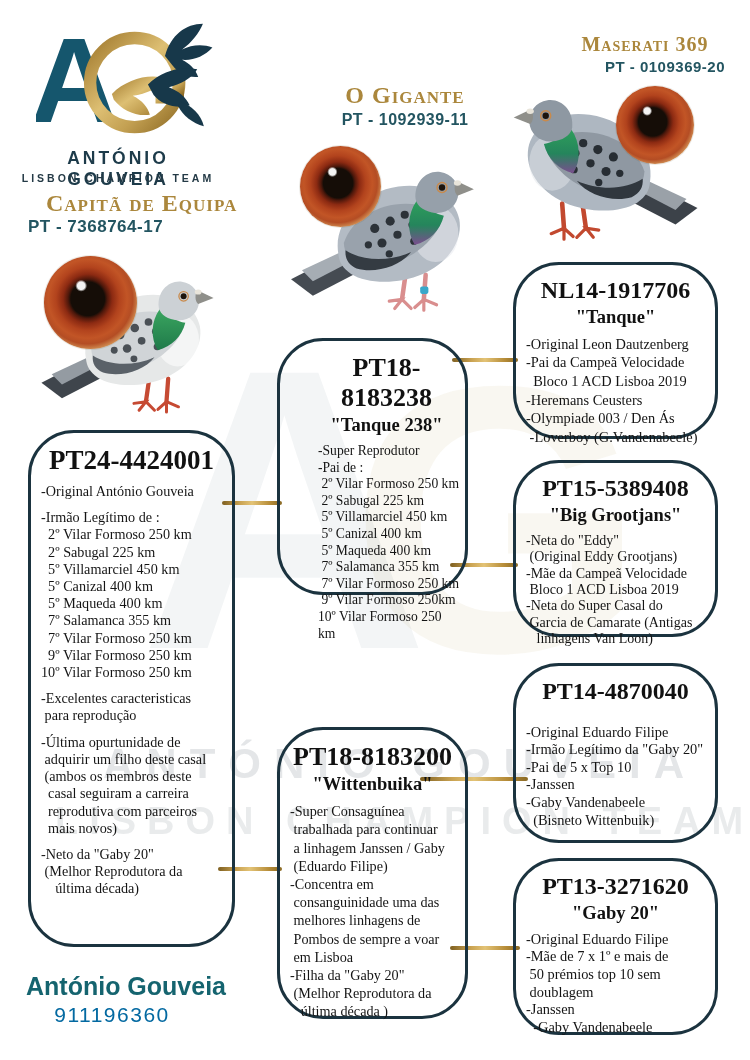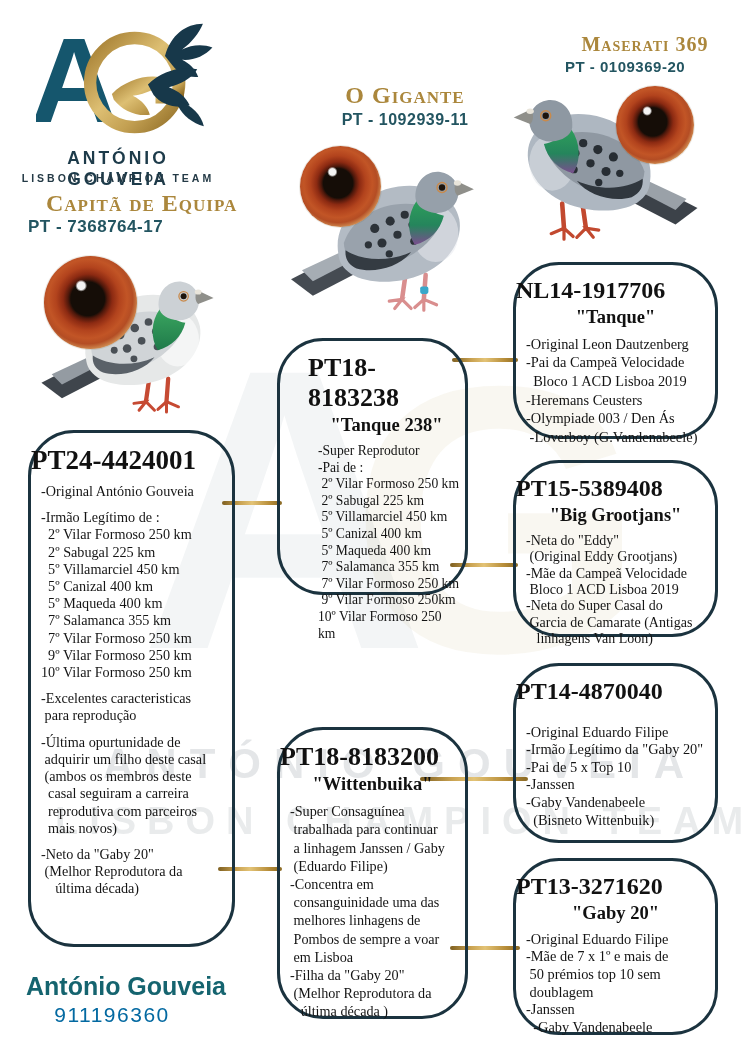--- a/index.html
+++ b/index.html
@@ -19,21 +19,21 @@
       font-family:"Liberation Sans",sans-serif;font-size:17.5px;letter-spacing:3px;color:#1d3b4a;font-weight:600;}
   .brand-tag{position:absolute;left:18px;top:172px;width:200px;text-align:center;z-index:2;
       font-family:"Liberation Sans",sans-serif;font-size:10.5px;letter-spacing:3px;color:#243a46;font-weight:600;}
   .pname{position:absolute;z-index:2;font-variant:small-caps;font-weight:600;color:#ab873c;letter-spacing:1px;}
   .pring{position:absolute;z-index:2;font-family:"Liberation Sans",sans-serif;font-weight:700;color:#235561;letter-spacing:0.5px;text-align:center;}
   .h-captain-name{left:46px;top:190px;font-size:24px;}
   .h-captain-ring{left:28px;top:217px;font-size:17px;}
   .h-gigante-name{left:295px;top:82px;width:220px;text-align:center;font-size:24px;}
   .h-gigante-ring{left:295px;top:111px;width:220px;text-align:center;font-size:16px;}
   .h-maserati-name{left:565px;top:33px;width:160px;text-align:center;font-size:20px;}
-  .h-maserati-ring{left:565px;top:58px;width:160px;text-align:left;font-size:15px;}
+  .h-maserati-ring{left:565px;top:58px;width:160px;text-align:right;font-size:15px;}
 
   
   .eye{position:absolute;border-radius:50%;z-index:3;
     background:
       radial-gradient(circle at 40% 32%, rgba(255,255,255,.95) 0 4.5%, rgba(255,255,255,0) 7%),
       radial-gradient(circle at 47% 46%, #150d07 0 24%, #4e180b 28%, #8c2a12 35%, #b2431d 45%, #c25526 56%, #b44d24 64%, #cf8a50 72%, #e6d2a8 79%, #d6c491 85%, #f6efdd 91%, #ffffff 97%);
     box-shadow:0 0 0 1px rgba(90,70,30,0.12);}
   .eye-captain{left:44px;top:256px;width:93px;height:93px;}
   .eye-gigante{left:300px;top:146px;width:81px;height:81px;}
   .eye-maserati{left:616px;top:86px;width:78px;height:78px;}
@@ -45,21 +45,21 @@
      --tail:#3f454c;--tail2:#949ba2;--neck:url(#neckGreen);--feet:#c64a33;--chest:rgba(255,255,255,.55);}
   .pg-gigante{left:278px;top:132px;width:228px;height:191px;
      --body:#b3bbc4;--head:#96a0aa;--wing:#99a2ac;--speck:#2c3238;--speck2:#343b42;
      --tail:#454b52;--tail2:#a6adb4;--neck:url(#neckIrid);--feet:#d98e8e;--band:#3aa7c9;--chest:rgba(231,233,239,.55);}
   .pg-maserati{left:490px;top:60px;width:212px;height:192px;
      --body:#aeb7c1;--head:#8e98a2;--wing:#8f98a2;--speck:#272d33;--speck2:#30373e;
      --tail:#3c4249;--tail2:#9aa1a8;--neck:url(#neckIrid);--feet:#c2492f;--chest:rgba(226,229,234,.5);}
 
   
   .pbox{position:absolute;z-index:2;border:3.5px solid #1b333f;border-radius:46px;background:transparent;box-sizing:border-box;}
-  .pbox .title{text-align:left;font-weight:bold;color:#111;margin-top:12px;line-height:1.15;}
+  .pbox .title{text-align:center;font-weight:bold;color:#111;margin-top:12px;line-height:1.15;}
   .pbox .sub{text-align:center;font-weight:bold;color:#111;font-size:18.5px;margin-top:2px;line-height:1.15;}
   .pbox .sub:empty{display:none;}
   .pbox .lines{padding:7px 6px 0 10px;color:#141414;}
   .line{white-space:pre-wrap;}
   .b-main{left:28px;top:430px;width:207px;height:517px;}
   .b-main .title{font-size:27px;}
   .b-main .line{font-size:14.2px;line-height:17.2px;min-height:17.2px;}
   .b-main .line:empty{min-height:9px;height:9px;}
   .b-c1{left:277px;top:338px;width:191px;height:257px;padding-left:28px;}
   .b-c2{left:277px;top:727px;width:191px;height:292px;}

